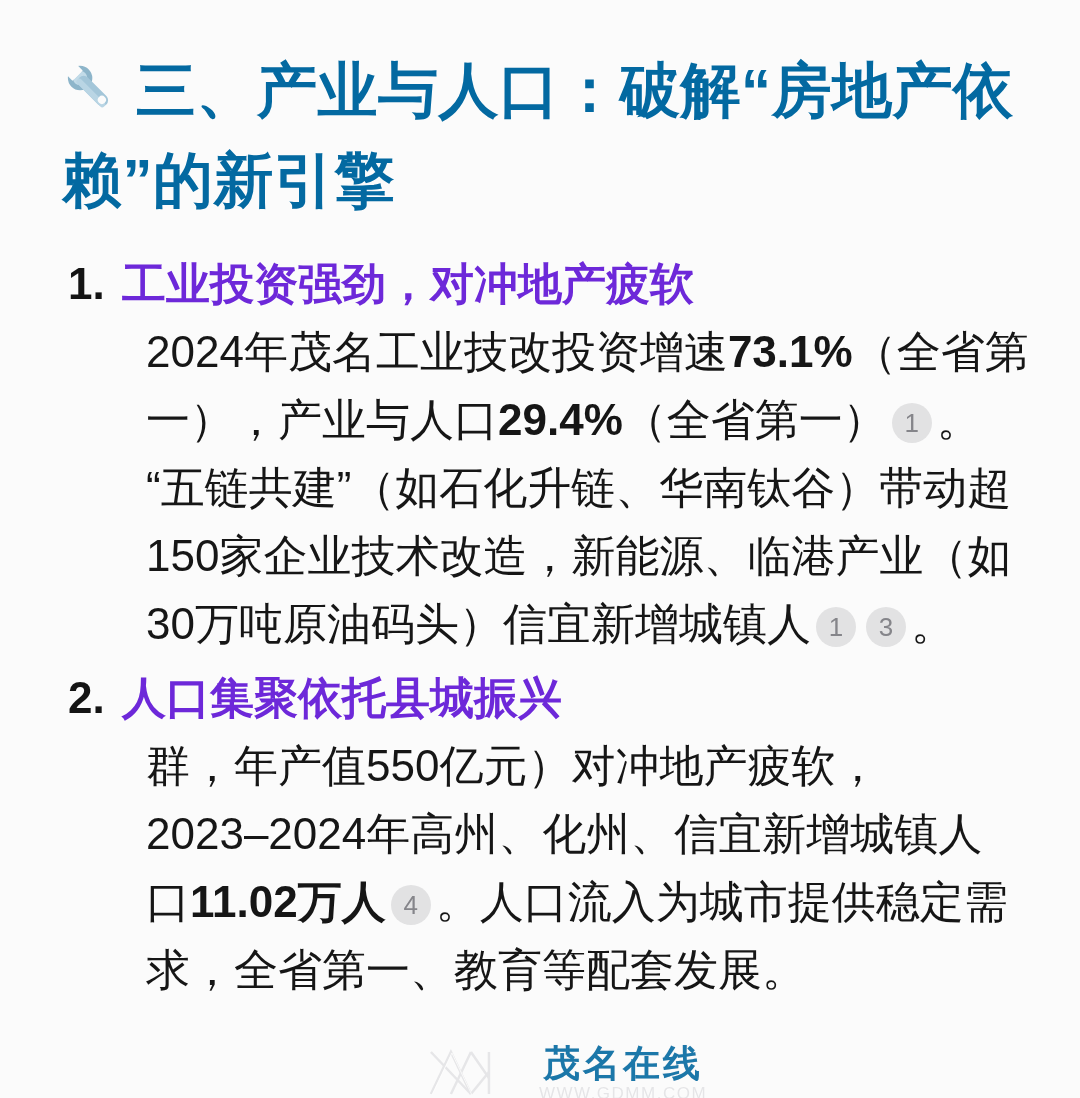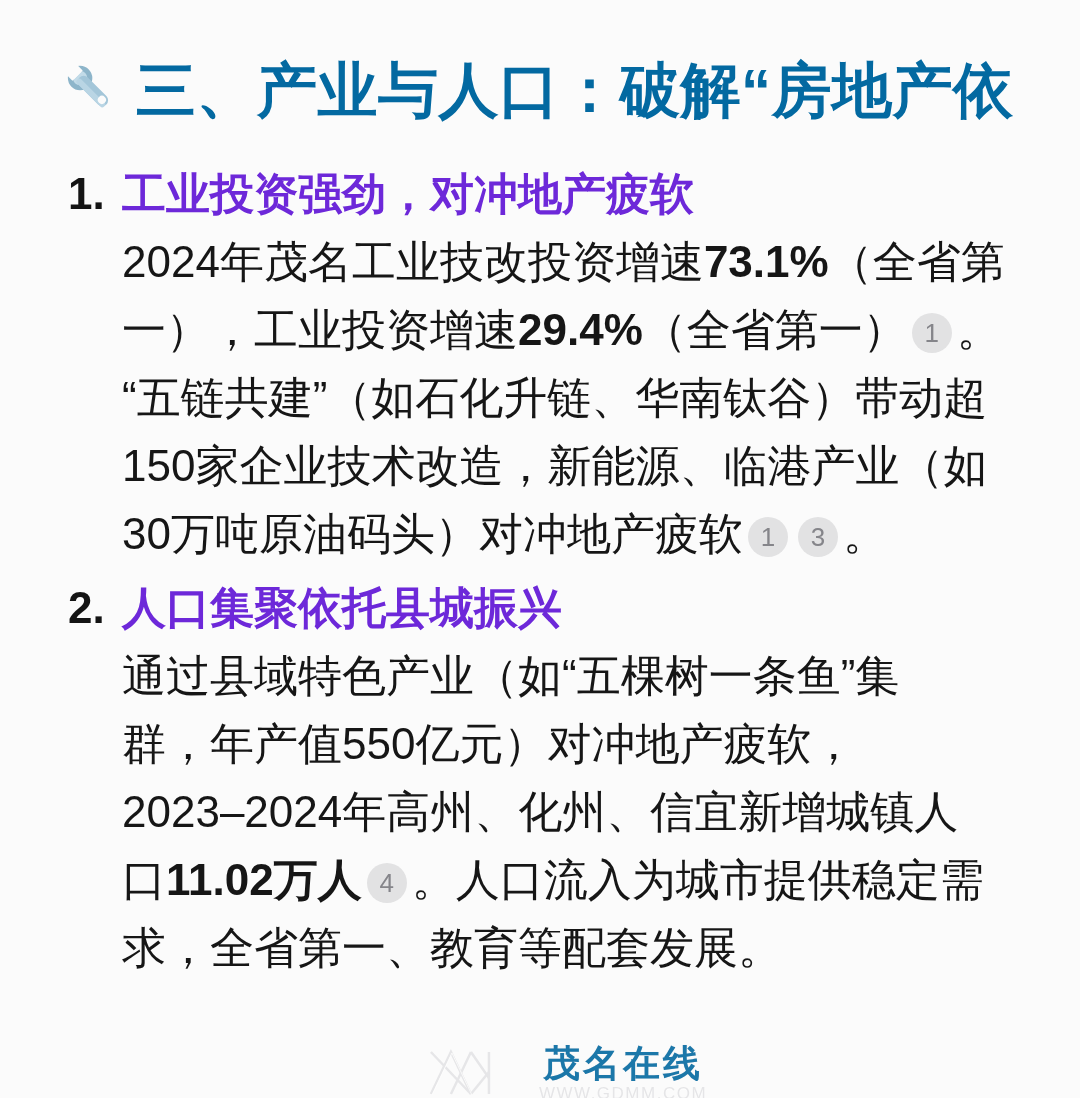--- a/index.html
+++ b/index.html
@@ -36,21 +36,21 @@
     line-height: 68px;
     margin-bottom: 6px;
   }
   .marker {
     position: absolute;
     left: 6px; top: 0;
     font-weight: 700;
     color: #141414;
   }
   .item-title { font-weight: 700; color: #6d28d9; white-space: nowrap; }
-  .bodyline { white-space: nowrap; }
+  .bodyline { white-space: nowrap; margin-left: 24px; }
   .seg-b { font-weight: 700; }
 
   
   .cite {
     display: inline-flex;
     width: 40px; height: 40px;
     border-radius: 50%;
     background: #e2e2e3;
     color: #85858a;
     font-size: 26px;
@@ -103,39 +103,39 @@
           <circle cx="32" cy="15" r="13.5" fill="#8db5ca"></circle>
           <circle cx="32" cy="15" r="8" fill="#c2dbe8"></circle>
           <rect x="24" y="-2" width="16" height="13" fill="#fbfbfb"></rect>
           <rect x="26" y="3" width="12" height="8" fill="#fbfbfb"></rect>
           <rect x="25.5" y="14" width="13" height="42" rx="6.5" fill="#a3c6d9"></rect>
           <rect x="25.5" y="14" width="6.5" height="42" rx="3" fill="#b9d5e4"></rect>
           <circle cx="32" cy="49" r="4.5" fill="#fbfbfb"></circle>
         </g>
       </svg>
     </span><span>三、产业与人口：破解“房地产依</span><br>
+    <span>赖”的新引擎</span>
   </h1>
 
   <div class="list">
       <div class="item">
         <span class="marker">1.</span>
         <div class="item-title">工业投资强劲，对冲地产疲软</div>
         <div class="item-body">
           <div class="bodyline"><span class="seg">2024年茂名工业技改投资增速</span><span class="seg-b">73.1%</span><span class="seg">（全省第</span></div>
-          <div class="bodyline"><span class="seg">一），工业投资增速</span><span class="seg-b">29.4%</span><span class="seg">（全省第一）</span><span class="cite">1</span><span class="seg">。</span></div>
+          <div class="bodyline"><span class="seg">一），产业与人口</span><span class="seg-b">29.4%</span><span class="seg">（全省第一）</span><span class="cite">1</span><span class="seg">。</span></div>
           <div class="bodyline"><span class="seg">“五链共建”（如石化升链、华南钛谷）带动超</span></div>
           <div class="bodyline"><span class="seg">150家企业技术改造，新能源、临港产业（如</span></div>
-          <div class="bodyline"><span class="seg">30万吨原油码头）对冲地产疲软</span><span class="cite">1</span><span class="cite">3</span><span class="seg">。</span></div>
+          <div class="bodyline"><span class="seg">30万吨原油码头）信宜新增城镇人</span><span class="cite">1</span><span class="cite">3</span><span class="seg">。</span></div>
         </div>
       </div>
       <div class="item">
         <span class="marker">2.</span>
         <div class="item-title">人口集聚依托县城振兴</div>
         <div class="item-body">
-          <div class="bodyline"><span class="seg">通过县域特色产业（如“五棵树一条鱼”集</span></div>
           <div class="bodyline"><span class="seg">群，年产值550亿元）对冲地产疲软，</span></div>
           <div class="bodyline"><span class="seg">2023–2024年高州、化州、信宜新增城镇人</span></div>
           <div class="bodyline"><span class="seg">口</span><span class="seg-b">11.02万人</span><span class="cite">4</span><span class="seg">。人口流入为城市提供稳定需</span></div>
           <div class="bodyline"><span class="seg">求，全省第一、教育等配套发展。</span></div>
         </div>
       </div>
     </div>
 
 </div>
 

